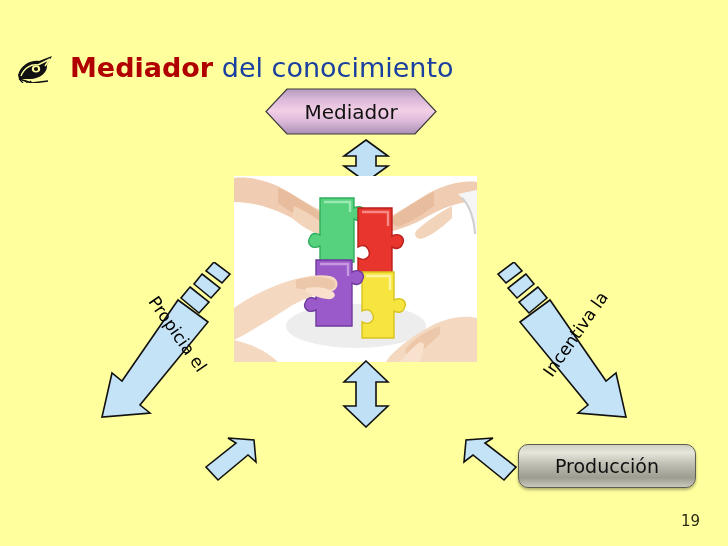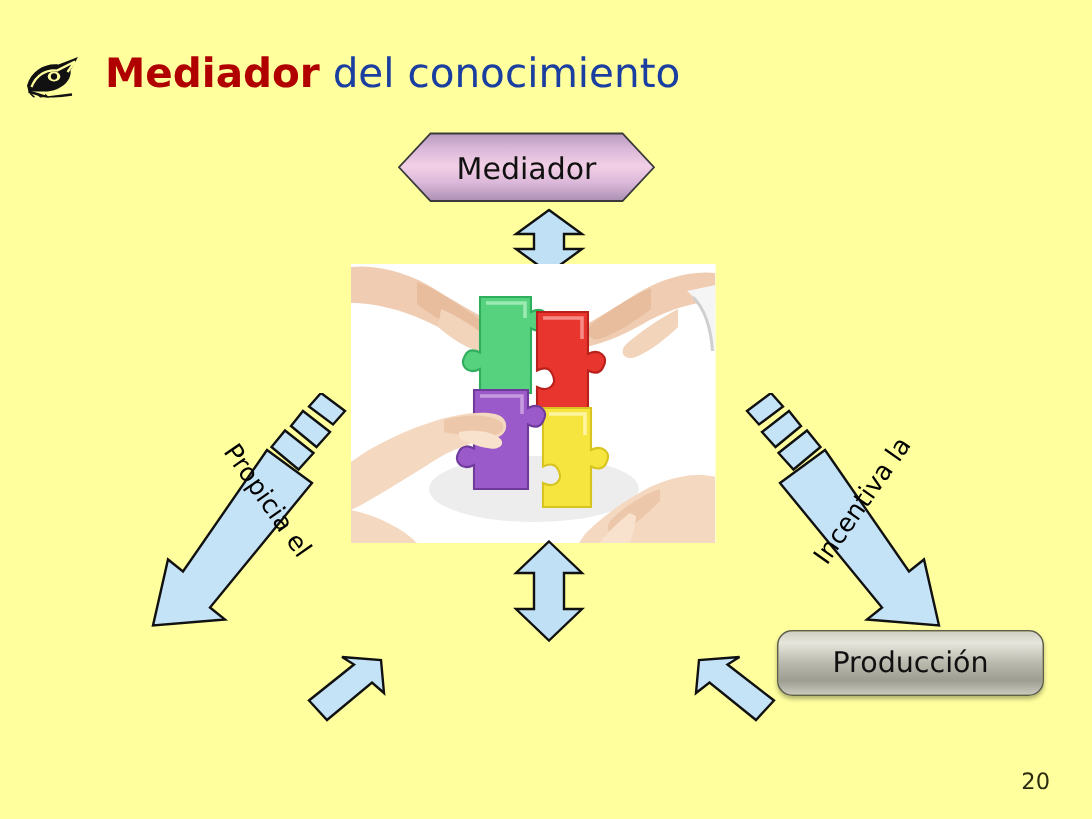--- a/index.html
+++ b/index.html
@@ -17,21 +17,21 @@
     position: relative;
     width: 728px;
     height: 546px;
     background: #ffff9e;
   }
 
   
   #title-row {
     position: absolute;
     left: 14px;
-    top: 34px;
+    top: 52px;
     display: flex;
     align-items: center;
     gap: 14px;
   }
   #pen-icon {
     width: 42px;
     height: 30px;
     display: block;
   }
   #title-text {
@@ -159,21 +159,21 @@
     font-size: 19px;
     color: #101010;
   }
   #node-descubrimiento {
     left: 14px;
     top: 444px;
     width: 190px;
   }
   #node-produccion {
     left: 518px;
-    top: 420px;
+    top: 444px;
     width: 176px;
   }
   #node-conocimiento {
     position: absolute;
     left: 256px;
     top: 434px;
     width: 205px;
     height: 56px;
     border-radius: 28px;
     border: 1px solid #0d5a1e;
@@ -367,15 +367,15 @@
   <div class="small-arrow" id="arrow-produccion-conocimiento">
     <svg viewBox="0 0 60 50">
       <polygon points="6,4 4,26 13,19 44,44 56,31 25,7 33,2" fill="#c5e3f6" stroke="#111111" stroke-width="1.6" stroke-linejoin="miter"></polygon>
     </svg>
   </div>
 
   <div class="gray-node" id="node-produccion">
     <span>Producción</span>
   </div>
 
-  <div id="page-number">20</div>
+  <div id="page-number">19</div>
 
 </div>
 
 </body></html>

